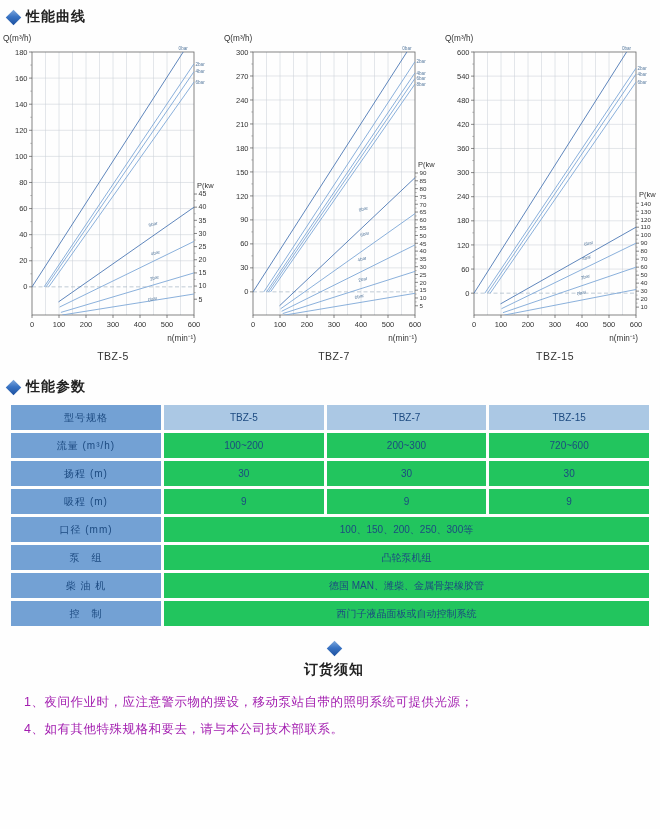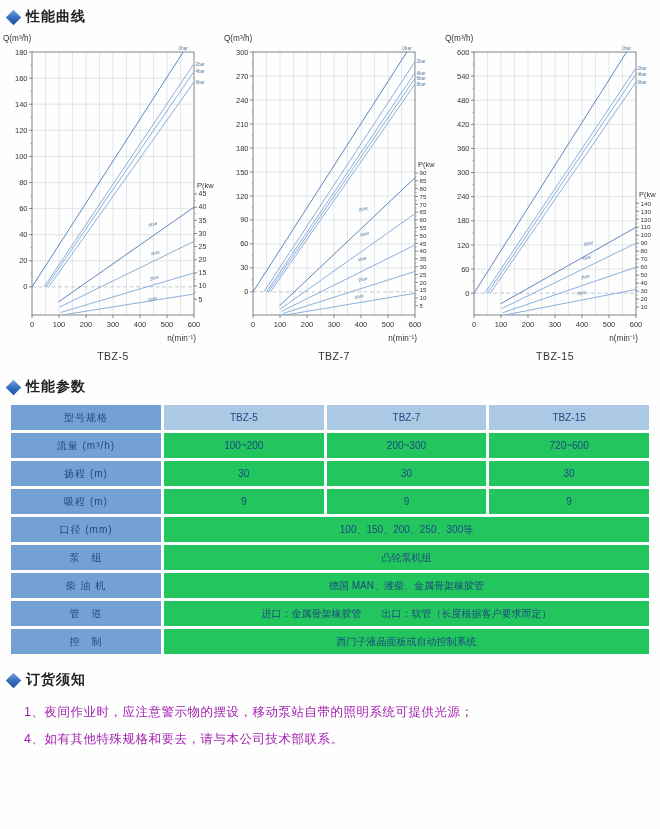--- a/index.html
+++ b/index.html
@@ -5,21 +5,21 @@
   html,body{margin:0;padding:0;background:#fefefe;}
   *{box-sizing:border-box;}
   .page{width:660px;height:829px;overflow:hidden;background:#fefefe;
         font-family:"Liberation Sans",sans-serif;}
   .sec{display:flex;align-items:center;gap:7px;margin:0 0 4px 8px;
        font-weight:bold;font-size:14px;color:#222;letter-spacing:1px;}
   .sec .dia{width:11px;height:11px;transform:rotate(45deg);flex:0 0 auto;
        background:linear-gradient(135deg,#7fa9dd 0%,#3a74c4 45%,#1c4f9e 100%);}
   .sec1{padding-top:8px;margin-top:0;}
   .sec2{margin-top:10px;}
-  .sec3{margin-top:14px;}
+  .sec3{margin-top:14px;flex-direction:column;}
   .charts-row{display:flex;gap:9px;padding-left:2px;margin-top:2px;}
   .chart-block{width:212px;height:338px;}
   svg text{font-family:"Liberation Sans",sans-serif;}
   table.params{width:644px;margin:6px 0 0 8px;border-collapse:separate;border-spacing:3px;}
   table.params td{height:25px;text-align:center;vertical-align:middle;
        font-size:10px;color:#1c4a80;padding:0 4px;}
   td.lbl{background:#73a1d4;width:150px;color:#123c6e;letter-spacing:1px;}
   td.val{background:#22c55e;}
   tr.hdr td.val{background:#abc8e4;}
   .notes{margin:10px 0 0 24px;}
@@ -480,24 +480,20 @@
       </tr>
       <tr>
         <td class="lbl">泵　组</td>
         <td class="val" colspan="3">凸轮泵机组</td>
       </tr>
       <tr>
         <td class="lbl">柴 油 机</td>
         <td class="val" colspan="3">德国 MAN、潍柴、金属骨架橡胶管</td>
       </tr>
       <tr>
-        <td class="lbl">管　道</td>
-        <td class="val" colspan="3">进口：金属骨架橡胶管　　出口：软管（长度根据客户要求而定）</td>
-      </tr>
-      <tr>
         <td class="lbl">控　制</td>
         <td class="val" colspan="3">西门子液晶面板或自动控制系统</td>
       </tr>
     </tbody>
   </table>
 
   <div class="sec sec3">
     <span class="dia"></span>
     <span>订货须知</span>
   </div>

